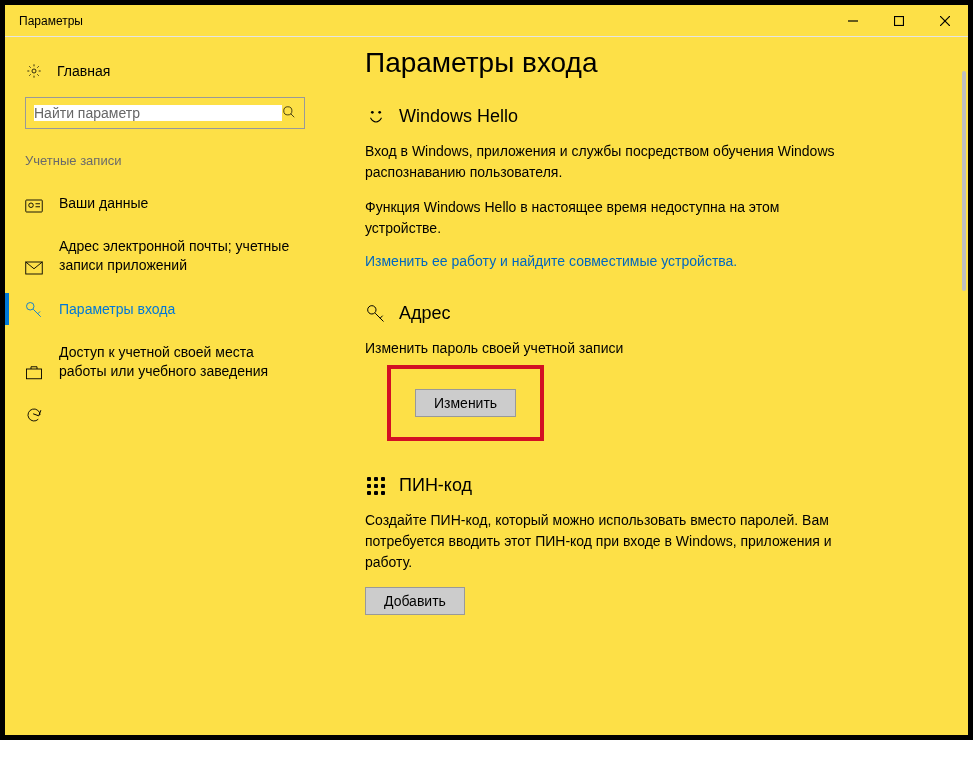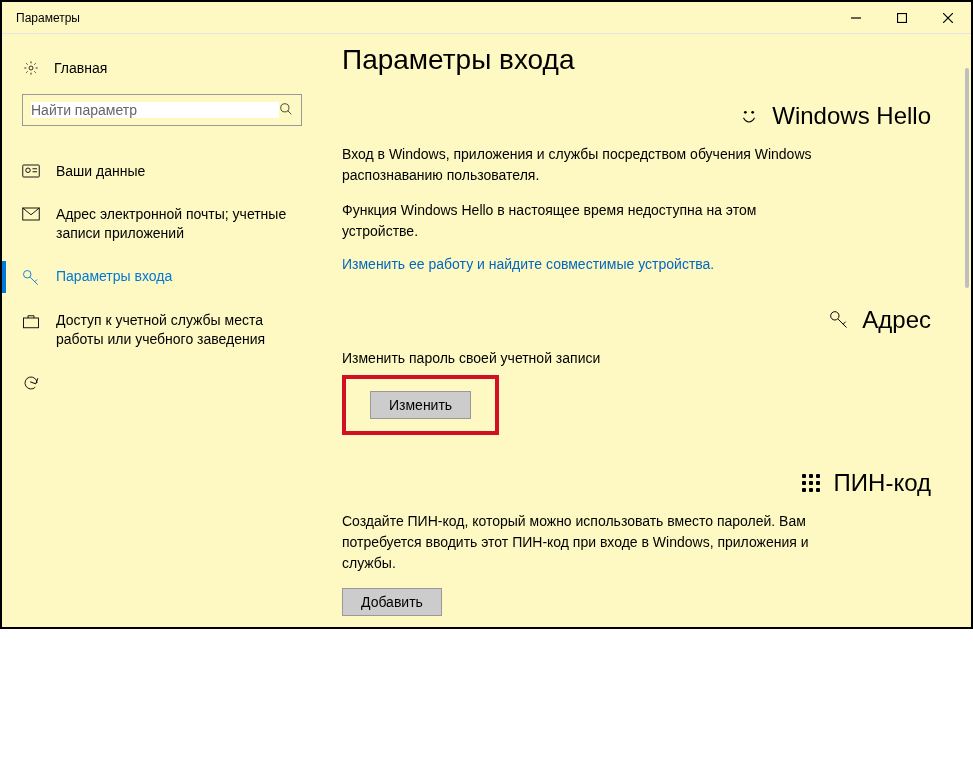--- a/index.html
+++ b/index.html
@@ -4,23 +4,23 @@
 <style>
   * { box-sizing: border-box; margin: 0; padding: 0; }
   body {
     font-family: "Segoe UI", Tahoma, sans-serif;
     background: #fff;
     color: #000;
     font-size: 14px;
   }
   .window {
     width: 973px;
-    height: 629px;
-    border: 2px solid #000000;
-    background: #fef9c3;
+    height: 740px;
+    border: 5px solid #000000;
+    background: #fde047;
     display: flex;
     flex-direction: column;
     position: relative;
   }
   .titlebar {
     height: 32px;
     display: flex;
     align-items: center;
     justify-content: space-between;
     padding-left: 14px;
@@ -35,20 +35,21 @@
     justify-content: center;
     color: #000;
     font-size: 10px;
   }
   .win-btn svg { width: 10px; height: 10px; }
   .body-area {
     flex: 1;
     display: flex;
     overflow: hidden;
     position: relative;
+    gap: 20px;
   }
   .sidebar {
     width: 320px;
     padding: 18px 0 0 0;
   }
   .home-row {
     display: flex;
     align-items: center;
     gap: 14px;
     padding: 8px 20px 18px 20px;
@@ -74,21 +75,21 @@
     color: #666;
   }
   .search input::placeholder { color: #666; }
   .section-label {
     color: #6a6a6a;
     font-size: 13px;
     padding: 0 20px 14px 20px;
   }
   .nav-item {
     display: flex;
-    align-items: flex-start;
+    align-items: flex-end;
     gap: 16px;
     padding: 12px 20px 12px 20px;
     font-size: 14px;
     line-height: 1.35;
     cursor: default;
   }
   .nav-item .nav-icon {
     width: 18px;
     flex: 0 0 18px;
     display: flex;
@@ -113,27 +114,26 @@
   }
   .page-title {
     font-size: 28px;
     font-weight: 300;
     margin-bottom: 26px;
   }
   .subsection {
     margin-bottom: 34px;
   }
   .subhead {
-    font-size: 24px;
+    font-size: 18px;
     font-weight: 400;
     display: flex;
     align-items: center;
     gap: 12px;
     margin-bottom: 14px;
-    justify-content: flex-end;
   }
   .subhead .sh-icon { width: 22px; display:flex; justify-content:center; font-size:20px; }
   .body-text {
     font-size: 14px;
     line-height: 1.5;
     margin-bottom: 14px;
     max-width: 480px;
   }
   .link {
     color: #0067c0;
@@ -145,22 +145,23 @@
   .btn {
     background: #ccc;
     border: 1px solid #999;
     padding: 5px 18px;
     font-size: 14px;
     font-family: inherit;
     cursor: pointer;
   }
   .highlight-box {
     border: 4px solid #d31023;
-    padding: 12px 24px;
+    padding: 20px 24px;
     display: inline-block;
+    margin-left: 22px;
   }
   .scrollbar-mock {
     position: absolute;
     right: 2px;
     top: 34px;
     width: 4px;
     height: 220px;
     background: #bfbfbf;
     border-radius: 2px;
   }
@@ -219,20 +220,21 @@
           <input type="text" placeholder="Найти параметр" style="">
           <span>
             <svg width="14" height="14" viewBox="0 0 24 24">
                 <circle cx="10" cy="10" r="7"></circle>
                 <line x1="21" y1="21" x2="15" y2="15"></line>
               </svg>
           </span>
         </div>
       </div>
 
+      <div class="section-label">Учетные записи</div>
 
       <div class="nav-item">
         <span class="nav-icon">
           <svg width="18" height="14" viewBox="0 0 24 18">
               <rect x="1" y="1" width="22" height="16" rx="1"></rect>
               <circle cx="8" cy="8" r="3"></circle>
               <line x1="14" y1="6" x2="20" y2="6"></line>
               <line x1="14" y1="10" x2="20" y2="10"></line>
             </svg>
         </span>
@@ -260,21 +262,21 @@
         <span>Параметры входа</span>
       </div>
 
       <div class="nav-item">
         <span class="nav-icon">
           <svg width="18" height="16" viewBox="0 0 24 20">
               <rect x="2" y="6" width="20" height="13"></rect>
               <path d="M8 6V3h8v3"></path>
             </svg>
         </span>
-        <span>Доступ к учетной службы места работы или учебного заведения</span>
+        <span>Доступ к учетной своей места работы или учебного заведения</span>
       </div>
 
 
       <div class="nav-item">
         <span class="nav-icon">
           <svg width="18" height="18" viewBox="0 0 24 24">
               <path d="M20 12a8 8 0 1 0-2.3 5.6"></path>
               <polyline points="20 4 20 12 12 12" transform="rotate(20 16 8)"></polyline>
             </svg>
         </span>
@@ -327,20 +329,20 @@
                 <span></span>
                 <span></span>
                 <span></span>
                 <span></span>
                 <span></span>
                 <span></span>
               </span>
           </span>
           <span>ПИН-код</span>
         </div>
-        <div class="body-text">Создайте ПИН-код, который можно использовать вместо паролей. Вам потребуется вводить этот ПИН-код при входе в Windows, приложения и службы.</div>
+        <div class="body-text">Создайте ПИН-код, который можно использовать вместо паролей. Вам потребуется вводить этот ПИН-код при входе в Windows, приложения и работу.</div>
         <button class="btn">Добавить</button>
       </div>
     </div>
 
     <div class="scrollbar-mock"></div>
   </div>
 </div>
 
 </body></html>

